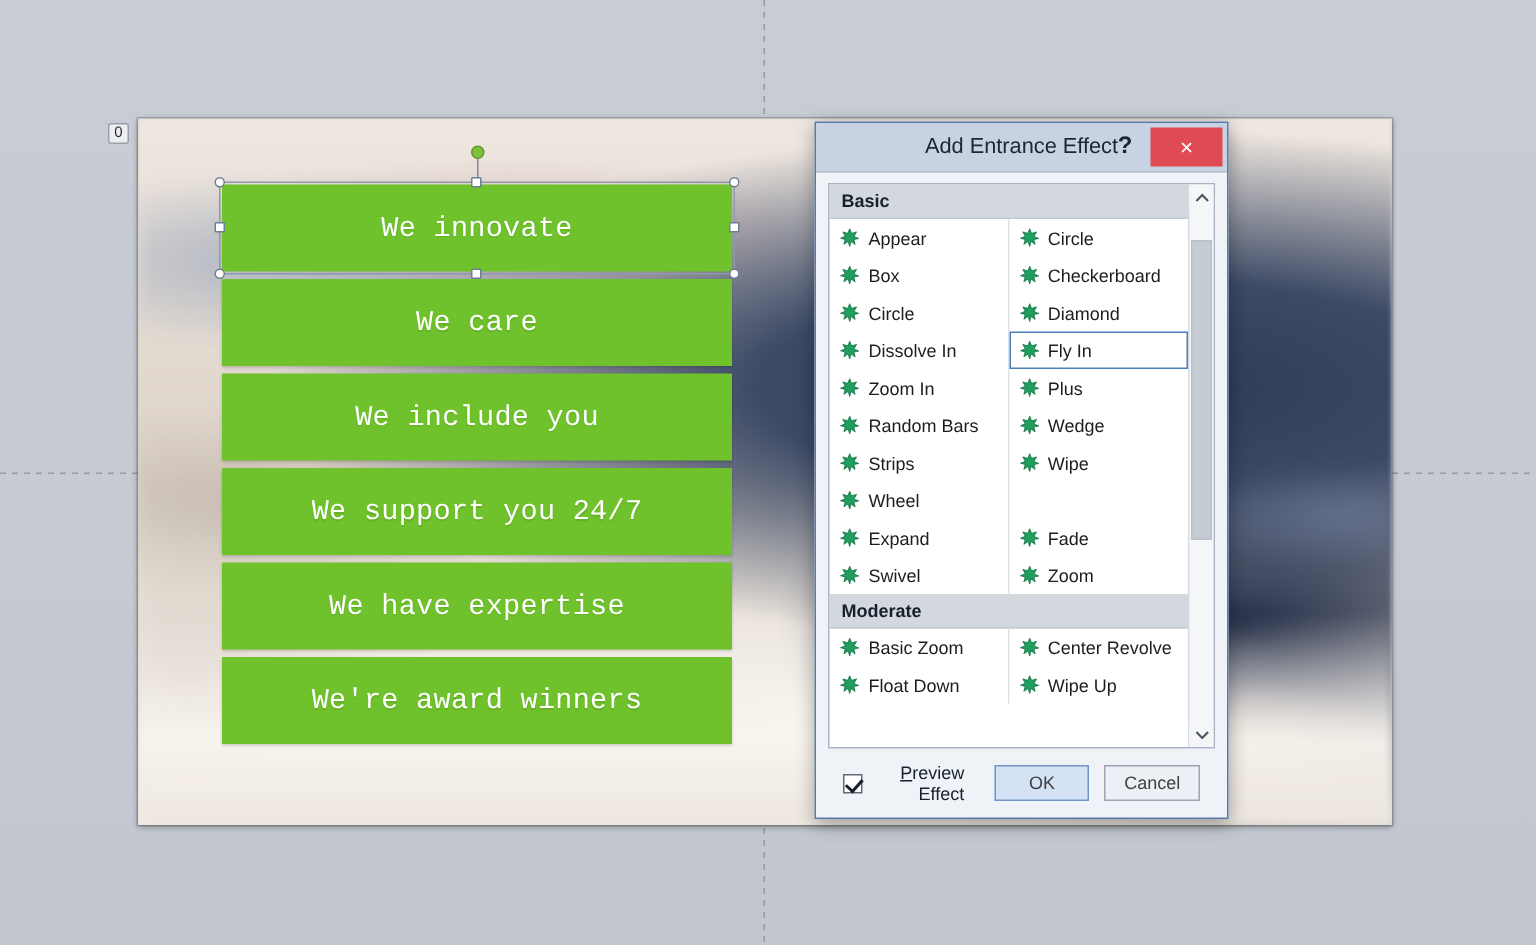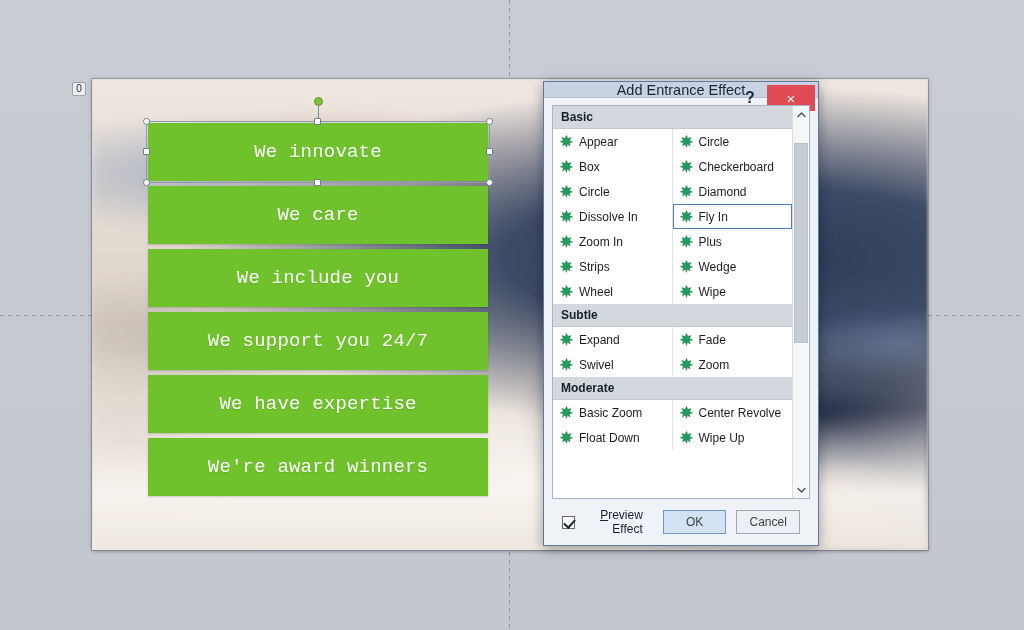--- a/index.html
+++ b/index.html
@@ -100,21 +100,21 @@
   }
 
   
   #dialog {
     position:absolute; left:543px; top:81px; width:276px; height:465px;
     background:#eff3f8; border:1px solid #5b79a8;
     box-shadow: 0 3px 12px rgba(0,0,0,.35);
     display:flex; flex-direction:column;
   }
   .titlebar {
-    height:16px; background:#c7d3e2; position:relative;
+    height:33px; background:#c7d3e2; position:relative;
     display:flex; align-items:center; justify-content:center;
     border-bottom:1px solid #b2c0d2;
   }
   .title-text { font-size:14.5px; color:#1c2733; }
   .help-btn {
     position:absolute; right:57px; top:4px; width:22px; height:24px;
     display:flex; align-items:center; justify-content:center;
     font-size:16px; font-weight:bold; color:#1c2733; cursor:pointer;
   }
   .close-btn {
@@ -277,20 +277,26 @@
                 <div class="eff">
                   <svg class="star" viewBox="0 0 16 16">
                     <path d="M8 0.6 L9.5 4.4 L13.6 3.2 L11.5 6.9 L15.4 8.6 L11.4 9.5 L12.4 13.5 L9 11 L8 15.2 L6.6 11.1 L3.2 13.4 L4.2 9.4 L0.4 8.4 L4.3 6.8 L2.3 3.2 L6.3 4.4 Z" fill="#1f9e5e" stroke="#0d6b3d" stroke-width="0.6"></path>
                   </svg>
                   <span>Zoom In</span>
                 </div>
                 <div class="eff">
                   <svg class="star" viewBox="0 0 16 16">
                     <path d="M8 0.6 L9.5 4.4 L13.6 3.2 L11.5 6.9 L15.4 8.6 L11.4 9.5 L12.4 13.5 L9 11 L8 15.2 L6.6 11.1 L3.2 13.4 L4.2 9.4 L0.4 8.4 L4.3 6.8 L2.3 3.2 L6.3 4.4 Z" fill="#1f9e5e" stroke="#0d6b3d" stroke-width="0.6"></path>
                   </svg>
+                  <span>Random Bars</span>
+                </div>
+                <div class="eff">
+                  <svg class="star" viewBox="0 0 16 16">
+                    <path d="M8 0.6 L9.5 4.4 L13.6 3.2 L11.5 6.9 L15.4 8.6 L11.4 9.5 L12.4 13.5 L9 11 L8 15.2 L6.6 11.1 L3.2 13.4 L4.2 9.4 L0.4 8.4 L4.3 6.8 L2.3 3.2 L6.3 4.4 Z" fill="#1f9e5e" stroke="#0d6b3d" stroke-width="0.6"></path>
+                  </svg>
                   <span>Strips</span>
                 </div>
                 <div class="eff">
                   <svg class="star" viewBox="0 0 16 16">
                     <path d="M8 0.6 L9.5 4.4 L13.6 3.2 L11.5 6.9 L15.4 8.6 L11.4 9.5 L12.4 13.5 L9 11 L8 15.2 L6.6 11.1 L3.2 13.4 L4.2 9.4 L0.4 8.4 L4.3 6.8 L2.3 3.2 L6.3 4.4 Z" fill="#1f9e5e" stroke="#0d6b3d" stroke-width="0.6"></path>
                   </svg>
                   <span>Wheel</span>
                 </div>
               </div>
               <div class="col right">
@@ -331,21 +337,20 @@
                   <span>Wedge</span>
                 </div>
                 <div class="eff">
                   <svg class="star" viewBox="0 0 16 16">
                     <path d="M8 0.6 L9.5 4.4 L13.6 3.2 L11.5 6.9 L15.4 8.6 L11.4 9.5 L12.4 13.5 L9 11 L8 15.2 L6.6 11.1 L3.2 13.4 L4.2 9.4 L0.4 8.4 L4.3 6.8 L2.3 3.2 L6.3 4.4 Z" fill="#1f9e5e" stroke="#0d6b3d" stroke-width="0.6"></path>
                   </svg>
                   <span>Wipe</span>
                 </div>
               </div>
             </div>
-            <div class="group-head">Subtle</div>
             <div class="grid">
               <div class="col left">
                 <div class="eff">
                   <svg class="star" viewBox="0 0 16 16">
                     <path d="M8 0.6 L9.5 4.4 L13.6 3.2 L11.5 6.9 L15.4 8.6 L11.4 9.5 L12.4 13.5 L9 11 L8 15.2 L6.6 11.1 L3.2 13.4 L4.2 9.4 L0.4 8.4 L4.3 6.8 L2.3 3.2 L6.3 4.4 Z" fill="#1f9e5e" stroke="#0d6b3d" stroke-width="0.6"></path>
                   </svg>
                   <span>Expand</span>
                 </div>
                 <div class="eff">
                   <svg class="star" viewBox="0 0 16 16">

